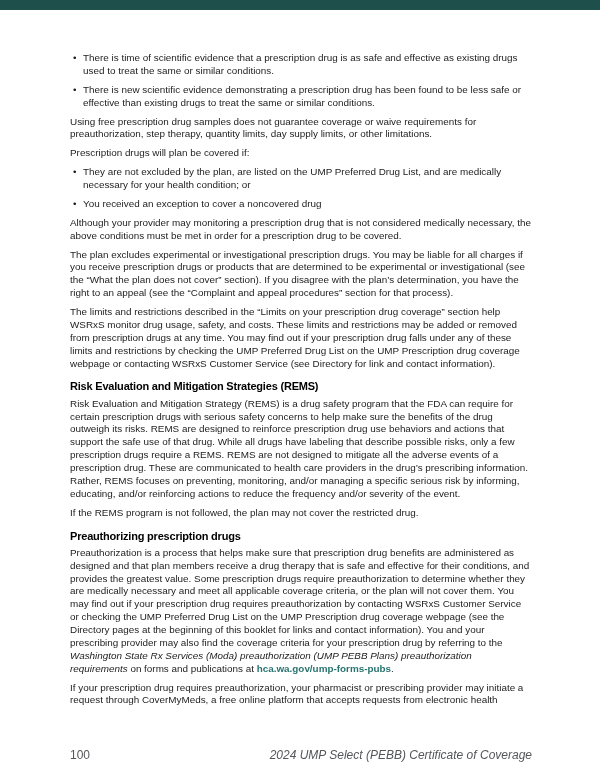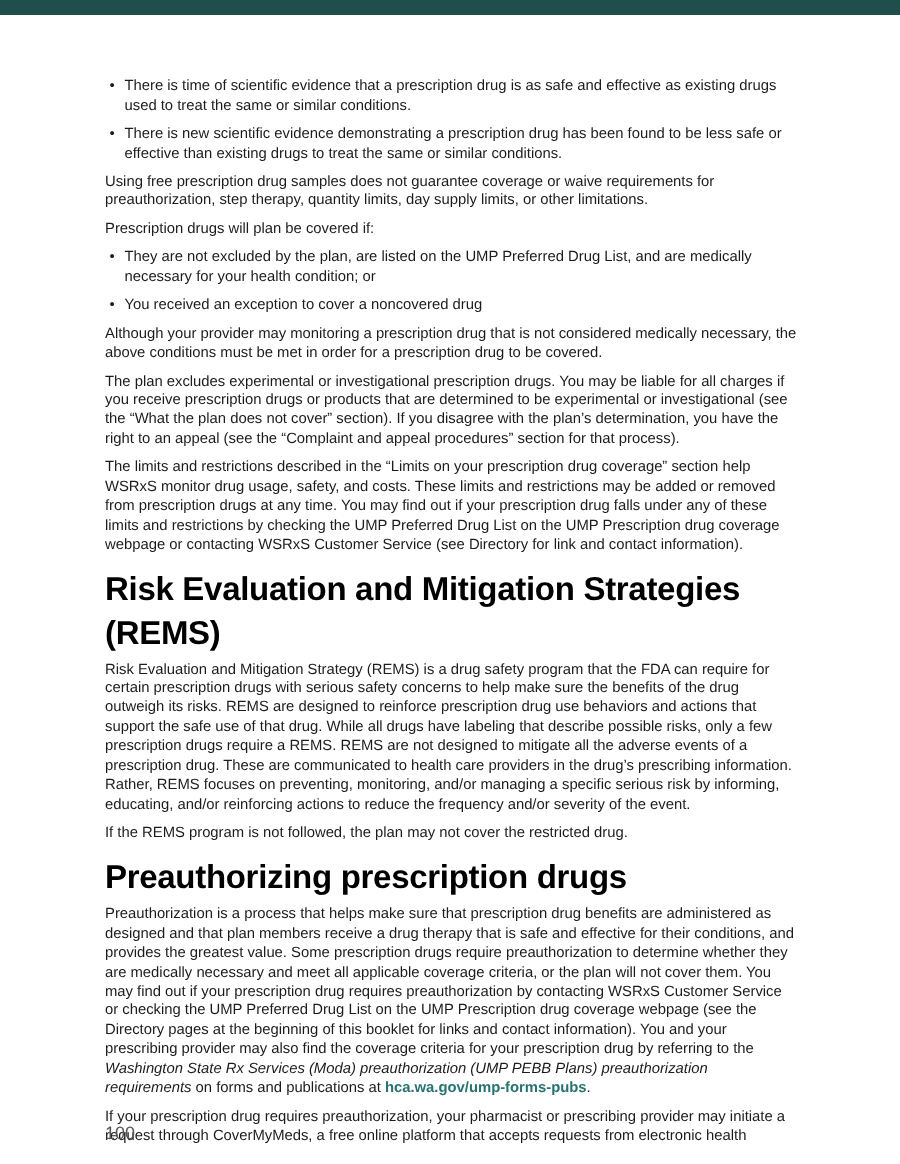--- a/index.html
+++ b/index.html
@@ -28,21 +28,21 @@
     margin-bottom:6px;
   }
   ul.bullets .marker {
     width:10px;
     flex:0 0 10px;
     margin-left:3px;
     color:#1c1c1c;
   }
   ul.bullets .bullet-text { flex:1; }
   h1.section-heading {
-    font-size:22px;
+    font-size:11px;
     font-weight:700;
     color:#000000;
     margin:9px 0 4px 0;
     letter-spacing:-0.2px;
   }
   .italic-seg { font-style:italic; }
   a.doc-link {
     color:#27736f;
     font-weight:700;
     text-decoration:none;
@@ -110,14 +110,15 @@
     <p>
       <span>Preauthorization is a process that helps make sure that prescription drug benefits are administered as designed and that plan members receive a drug therapy that is safe and effective for their conditions, and provides the greatest value. Some prescription drugs require preauthorization to determine whether they are medically necessary and meet all applicable coverage criteria, or the plan will not cover them. You may find out if your prescription drug requires preauthorization by contacting WSRxS Customer Service or checking the UMP Preferred Drug List on the UMP Prescription drug coverage webpage (see the Directory pages at the beginning of this booklet for links and contact information). You and your prescribing provider may also find the coverage criteria for your prescription drug by referring to the </span><span class="italic-seg">Washington State Rx Services (Moda) preauthorization (UMP PEBB Plans) preauthorization requirements</span><span> on forms and publications at </span><a href="#" class="doc-link">hca.wa.gov/ump-forms-pubs</a><span>.</span>
     </p>
 
     <p>If your prescription drug requires preauthorization, your pharmacist or prescribing provider may initiate a request through CoverMyMeds, a free online platform that accepts requests from electronic health</p>
 
   </div>
 
   <div class="footer">
     <span class="page-number">100</span>
+    <span class="doc-title">2024 UMP Select (PEBB) Certificate of Coverage</span>
   </div>
 </div>
 
 </body></html>

